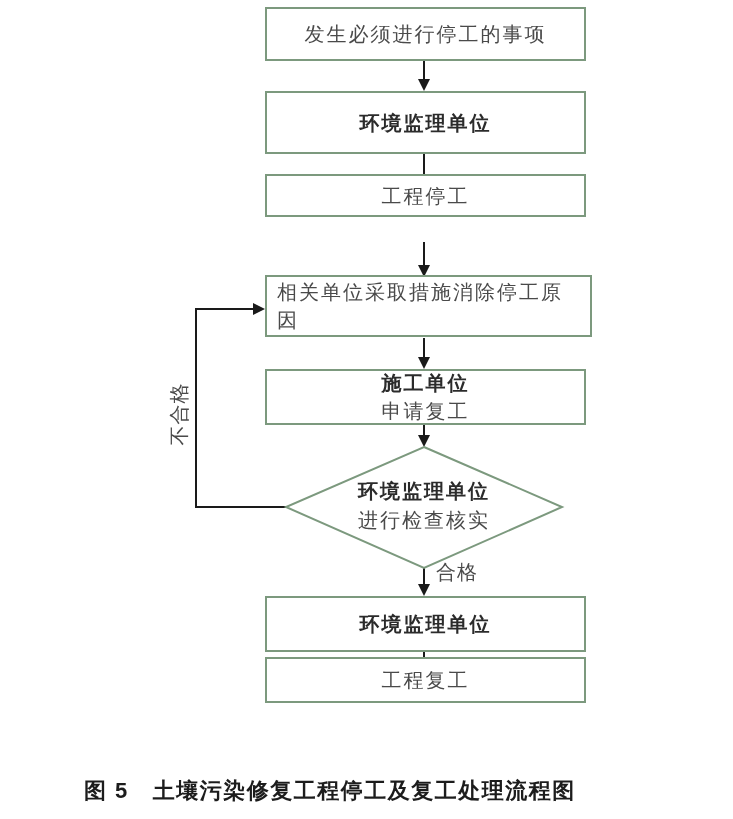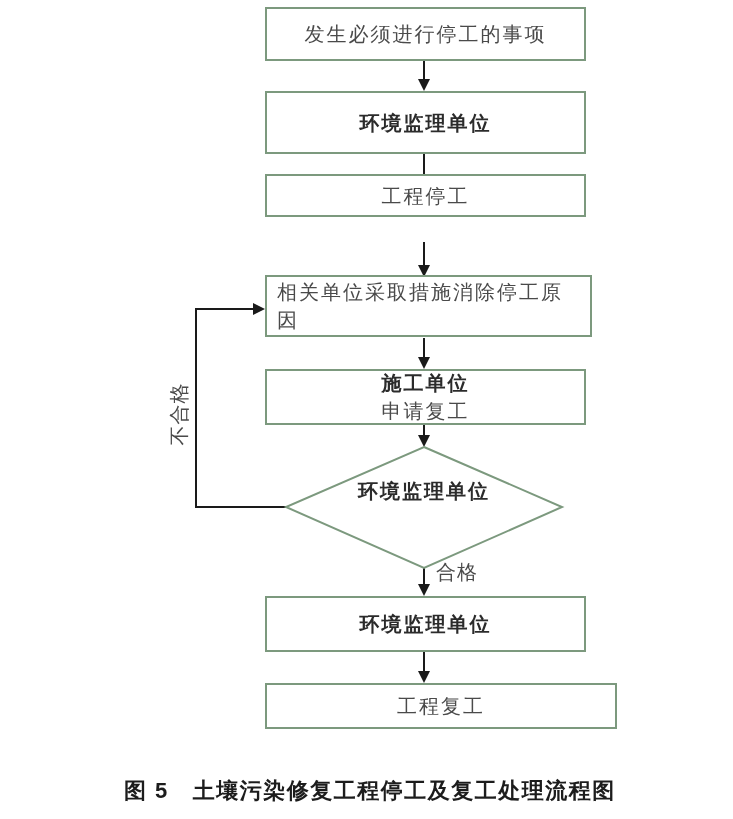--- a/index.html
+++ b/index.html
@@ -45,21 +45,21 @@
     white-space:nowrap;
   }
   .edge-label.pass{left:436px;top:559px;}
   .edge-label.fail{
     left:137px;top:401px;width:84px;height:26px;text-align:center;
     transform:rotate(-90deg);
   }
   .caption{
     position:absolute;left:84px;top:776px;
     font-family:"Liberation Sans","DejaVu Sans",sans-serif;
-    font-weight:700;font-size:22px;color:#1c1c1c;letter-spacing:1.5px;white-space:nowrap;margin-left:40px;
+    font-weight:700;font-size:22px;color:#1c1c1c;letter-spacing:1.5px;white-space:nowrap;
   }
   .caption .fig-no{margin-right:24px;}
 </style>
 </head>
 <body>
 
 <div class="stage">
 
   <svg class="connector-layer" viewBox="0 0 733 819" xmlns="http://www.w3.org/2000/svg">
     <defs>
@@ -94,27 +94,28 @@
     <div class="line">相关单位采取措施消除停工原因</div>
   </div>
 
   <div class="node box" style="left:265px;top:369px;width:321px;height:56px">
     <div class="line bold">施工单位</div>
     <div class="line">申请复工</div>
   </div>
 
   <div class="diamond-text">
     <div class="line bold">环境监理单位</div>
+    <div class="line">进行检查核实</div>
   </div>
 
   <div class="node box" style="left:265px;top:596px;width:321px;height:56px">
     <div class="line bold">环境监理单位</div>
   </div>
 
-  <div class="node box" style="left:265px;top:683px;width:352px;height:46px">
+  <div class="node box" style="left:265px;top:657px;width:321px;height:46px">
     <div class="line">工程复工</div>
   </div>
 
   <div class="edge-label pass">合格</div>
   <div class="edge-label fail">不合格</div>
 
   <div class="caption">
     <span class="fig-no">图 5</span><span class="fig-title">土壤污染修复工程停工及复工处理流程图</span>
   </div>
 

